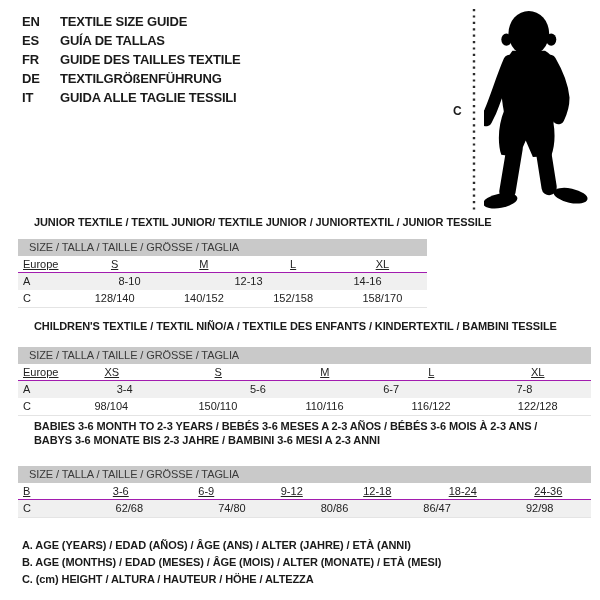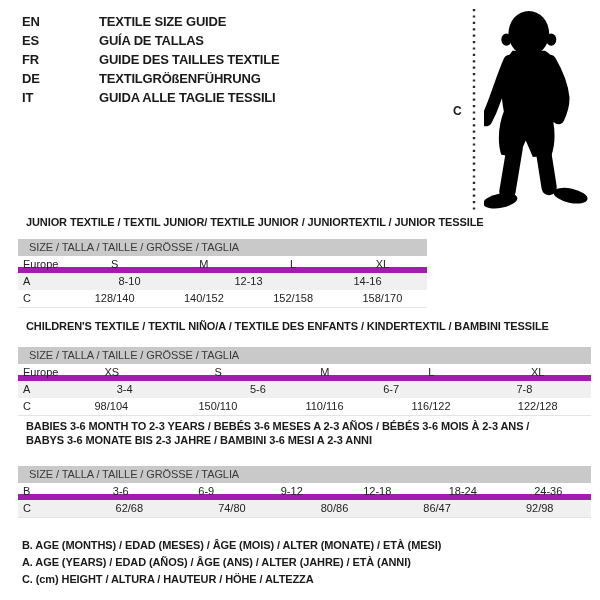--- a/index.html
+++ b/index.html
@@ -5,43 +5,43 @@
   html,body{margin:0;padding:0;}
   body{
     width:600px;height:600px;background:#ffffff;
     font-family:"Liberation Sans", sans-serif;
     color:#1a1a1a;position:relative;overflow:hidden;
   }
   .page{position:absolute;inset:0;background:#fff;}
 
   
   .lang-list{position:absolute;left:22px;top:12px;}
-  .lang-row{display:flex;height:19px;line-height:19px;font-weight:bold;font-size:13px;letter-spacing:-0.2px;gap:39px;}
+  .lang-row{display:flex;height:19px;line-height:19px;font-weight:bold;font-size:13px;letter-spacing:-0.2px;}
   .lang-code{width:38px;flex:0 0 38px;}
   .lang-label{white-space:nowrap;}
 
   
   .figure{position:absolute;left:452px;top:4px;width:146px;height:210px;}
   .measure-line{position:absolute;left:20px;top:3px;width:4px;height:206px;}
   .c-label{position:absolute;left:1px;top:100px;font-weight:bold;font-size:12px;}
   .baby-svg{position:absolute;left:32px;top:6px;width:112px;height:202px;}
 
   
   .sec{position:absolute;left:18px;}
   .sec1{top:215px;width:409px;}
   .sec2{top:319px;width:573px;}
   .sec3{top:419px;width:573px;}
-  .sec-title{font-weight:bold;font-size:11px;line-height:14px;margin-left:8px;letter-spacing:-0.1px;white-space:nowrap;}
+  .sec-title{font-weight:bold;font-size:11px;line-height:14px;margin-left:16px;letter-spacing:-0.1px;white-space:nowrap;}
   .size-table{width:100%;border-bottom:1px solid #e4e4e4;}
   .t1{margin-top:10px;}
   .t2{margin-top:14px;}
   .t3{margin-top:19px;}
   .size-bar{height:17px;line-height:17px;background:#c9c9c9;color:#3a3a3a;font-size:11px;padding-left:11px;letter-spacing:-0.1px;}
   .trow{display:flex;height:17px;line-height:17px;font-size:11px;color:#222;box-sizing:border-box;}
-  .trow.r0{border-bottom:6px solid #a21caf;}
+  .trow.r0{border-bottom:1px solid #a21caf;text-decoration:underline;}
   .trow.r1{background:#f0f0f0;}
   .tcell{flex:1;text-align:center;white-space:nowrap;}
   .tcell.lbl{text-align:left;padding-left:5px;box-sizing:border-box;}
   .t1 .tcell.lbl{flex:0 0 52px;}
   .t2 .tcell.lbl{flex:0 0 40px;}
   .t3 .tcell.lbl{flex:0 0 60px;}
 
   
   .footnotes{position:absolute;left:22px;top:537px;}
   .fn{font-weight:bold;font-size:11px;line-height:17px;letter-spacing:-0.1px;white-space:nowrap;}
@@ -172,18 +172,18 @@
           <div class="tcell">62/68</div>
           <div class="tcell">74/80</div>
           <div class="tcell">80/86</div>
           <div class="tcell">86/47</div>
           <div class="tcell">92/98</div>
         </div>
       </div>
   </section>
 
   <div class="footnotes">
+      <div class="fn">A. AGE (YEARS) / EDAD (AÑOS) / ÂGE (ANS) / ALTER (JAHRE) / ETÀ (ANNI)</div>
       <div class="fn">B. AGE (MONTHS) / EDAD (MESES) / ÂGE (MOIS) / ALTER (MONATE) / ETÀ (MESI)</div>
-      <div class="fn">A. AGE (YEARS) / EDAD (AÑOS) / ÂGE (ANS) / ALTER (JAHRE) / ETÀ (ANNI)</div>
       <div class="fn">C. (cm) HEIGHT / ALTURA / HAUTEUR / HÖHE / ALTEZZA</div>
     </div>
 
 </div>
 
 </body></html>

